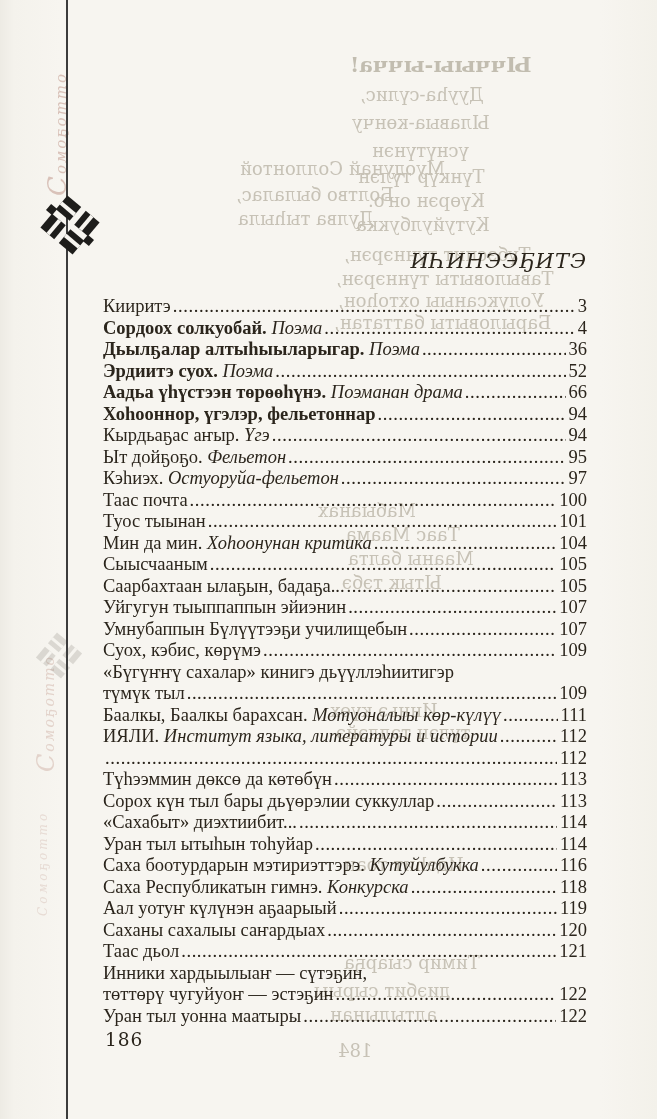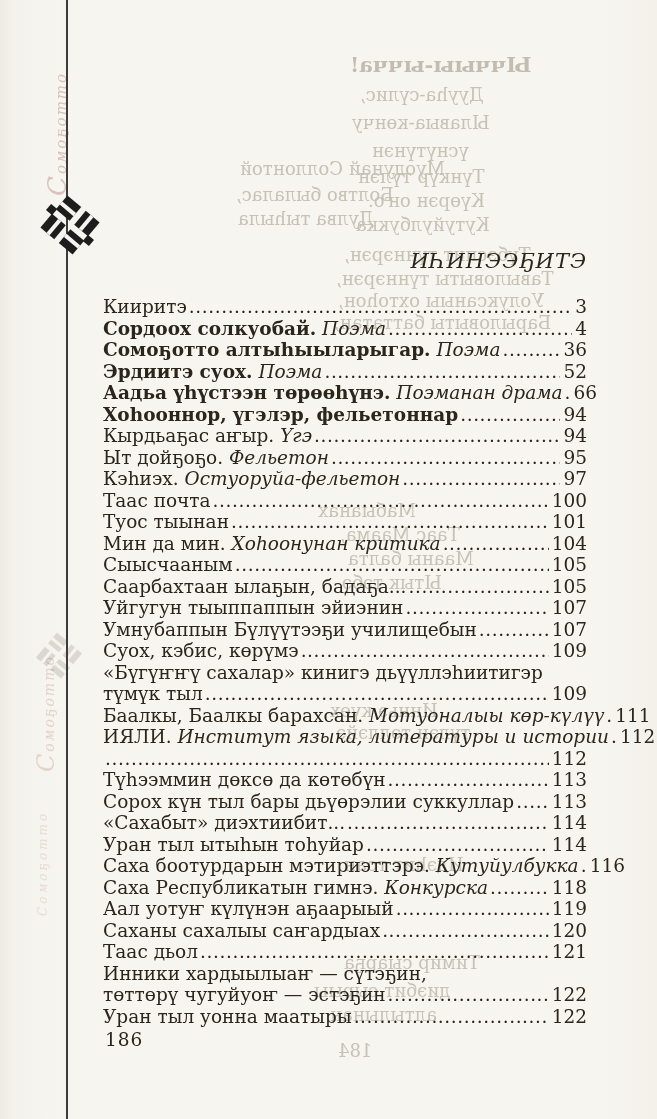--- a/index.html
+++ b/index.html
@@ -56,21 +56,21 @@
   }
   .title{
     margin:0 0 23px 16px;
     text-align:right;
     font-size:21px;
     font-weight:normal;
     font-style:italic;
     letter-spacing:1px;
   }
   #toc-list{font-size:18.5px;}
-  .row{display:flex;align-items:center;line-height:21.5px;}
+  .row{display:flex;align-items:center;line-height:21.5px;font-family:Liberation Serif, serif;}
   .row .t{white-space:nowrap;}
   .row .t .b{font-weight:bold;margin-top:16px;}
   .row .t .i{font-style:italic;margin-top:20px;}
   .dots{
     flex:1 1 auto;overflow:hidden;white-space:nowrap;
     min-width:6px;margin:0 1px 0 2px;
   }
   .dots::after{
     content:"........................................................................................................................................";
     letter-spacing:.6px;
@@ -163,21 +163,21 @@
           <span class="t"><span>Кииритэ</span></span>
           <span class="dots"></span>
           <span class="pg">3</span>
         </div>
         <div class="row">
           <span class="t"><span class="b">Сордоох солкуобай.</span><span class="i"> Поэма</span></span>
           <span class="dots"></span>
           <span class="pg">4</span>
         </div>
         <div class="row">
-          <span class="t"><span class="b">Сомоҕотто алтыһыыларыгар.</span><span class="i"> Поэма</span></span>
+          <span class="t"><span class="b">Дьылҕалар алтыһыыларыгар.</span><span class="i"> Поэма</span></span>
           <span class="dots"></span>
           <span class="pg">36</span>
         </div>
         <div class="row">
           <span class="t"><span class="b">Эрдиитэ суох.</span><span class="i"> Поэма</span></span>
           <span class="dots"></span>
           <span class="pg">52</span>
         </div>
         <div class="row">
           <span class="t"><span class="b">Аадьа үһүстээн төрөөһүнэ.</span><span class="i"> Поэманан драма</span></span>

